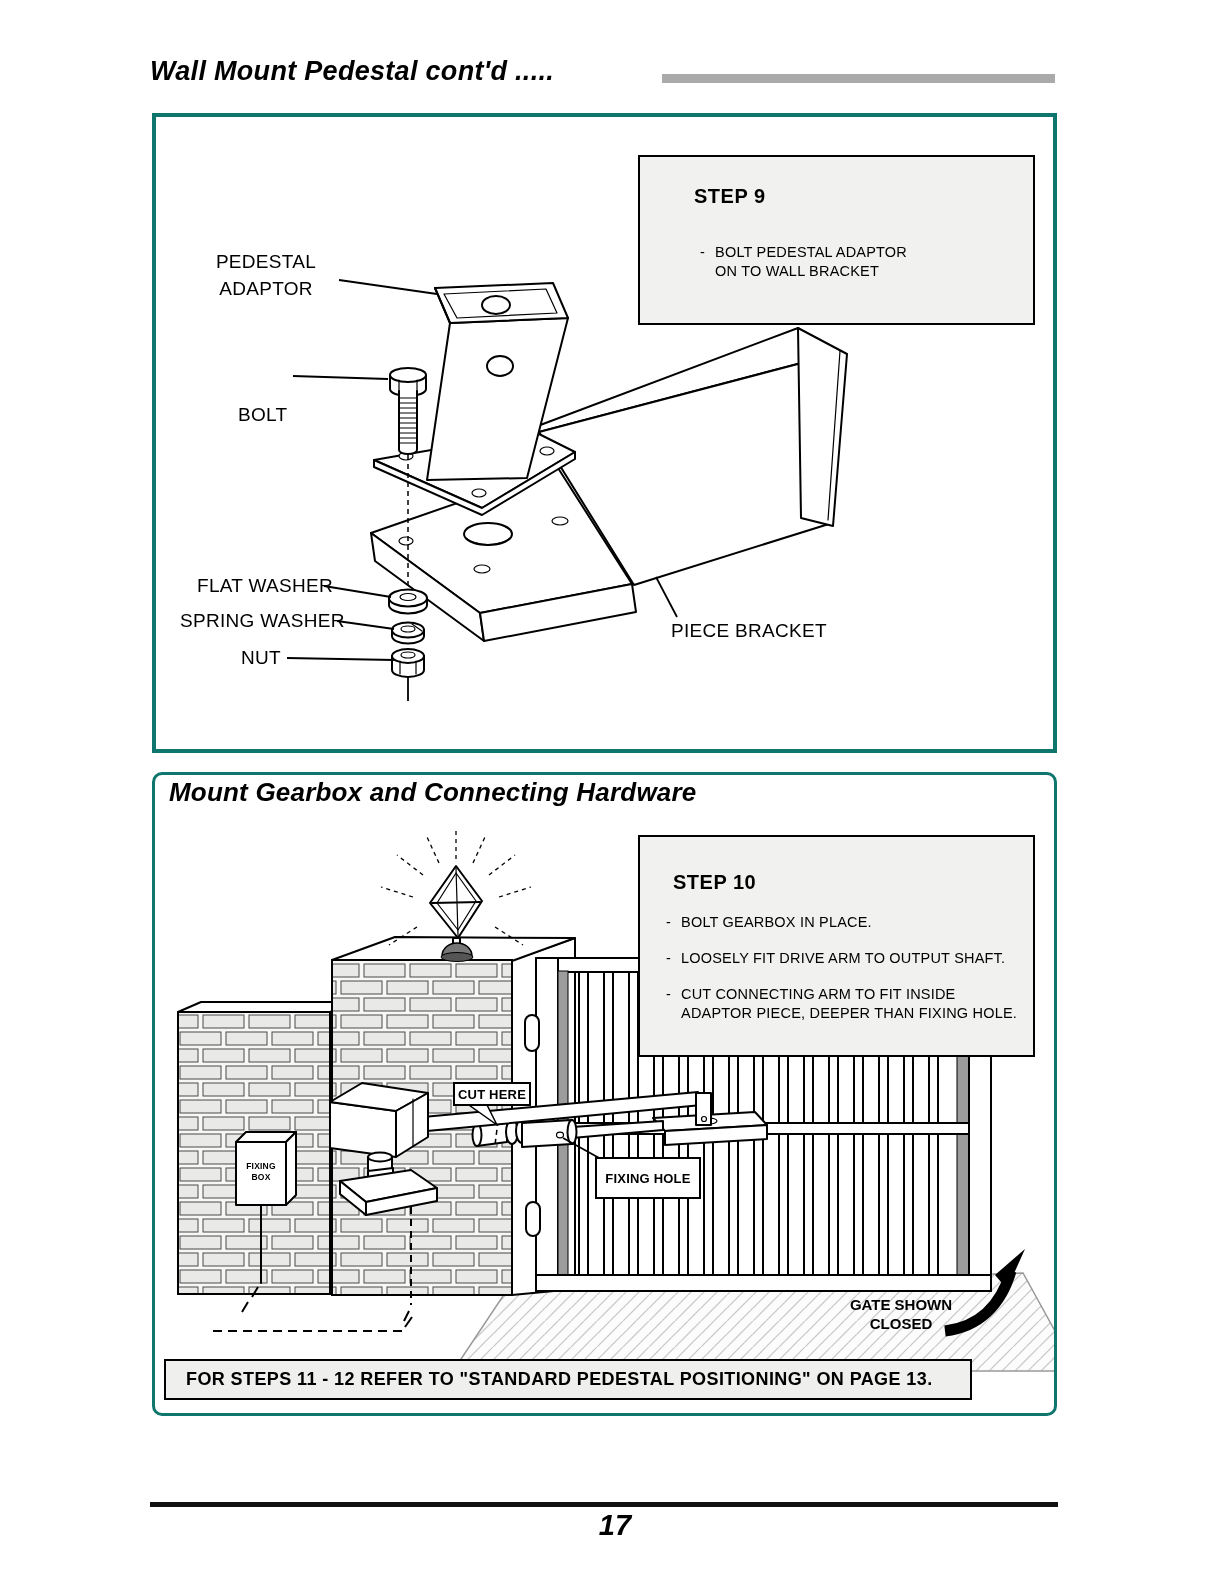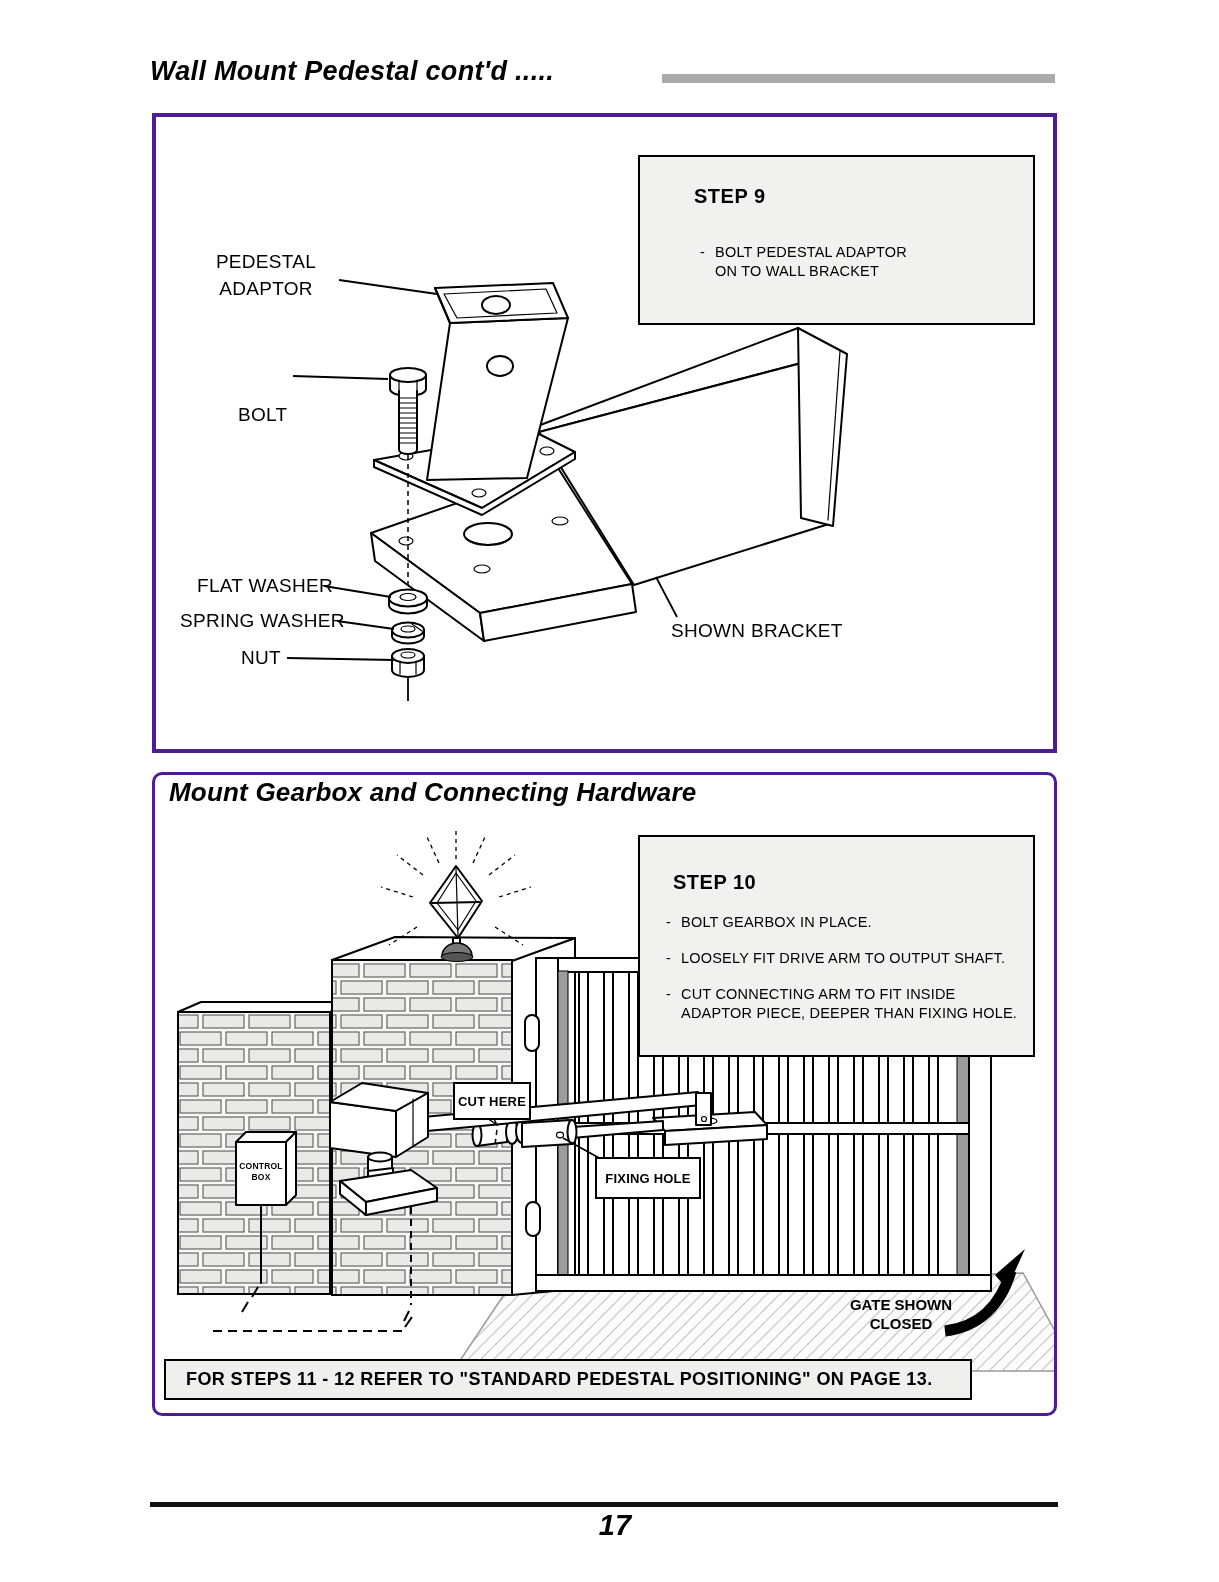--- a/index.html
+++ b/index.html
@@ -11,21 +11,21 @@
   }
 
   
   .page-title {
     position:absolute; left:150px; top:56px;
     font-size:27px; font-weight:bold; font-style:italic; letter-spacing:.3px;
   }
   .title-rule { position:absolute; left:662px; top:74px; width:393px; height:9px; background:#aaa; }
 
   
-  .fig { position:absolute; left:152px; width:905px; background:#fff; border:4px solid #4c1d95; }
+  .fig { position:absolute; left:152px; width:905px; background:#fff; border:4px solid #0f766e; }
   .fig1 { top:113px; height:640px; }
   .fig2 { top:772px; height:644px; border-width:3px;border-radius:10px; }
   .fig svg.art { position:absolute; left:0; top:0; width:100%; height:100%; }
 
   .fig2-title {
     position:absolute; left:14px; top:2px;
     font-size:26px; font-weight:bold; font-style:italic; letter-spacing:.2px;
   }
 
   
@@ -44,21 +44,21 @@
   
   .lbl { position:absolute; font-size:19px; letter-spacing:.3px; white-space:nowrap; }
   .lbl-center { text-align:center; line-height:27px; white-space:normal; }
 
   
   .callout {
     position:absolute; background:#fff; border:2.5px solid #000;
     font-size:13px; font-weight:bold; display:flex; align-items:center; justify-content:center;
     letter-spacing:.2px; white-space:nowrap;
   }
-  .cut-here    { left:298px; top:307px; width:78px;  height:38px; }
+  .cut-here    { left:298px; top:307px; width:78px;  height:24px; }
   .fixing-hole { left:440px; top:382px; width:106px; height:42px; }
   .gate-note {
     position:absolute; left:676px; top:520px; width:140px; text-align:center;
     font-size:15px; font-weight:bold; line-height:19px;
   }
   .controlbox-lbl {
     position:absolute; left:81px; top:386px; width:50px; text-align:center;
     font-size:8.5px; font-weight:bold; line-height:10.5px; letter-spacing:.2px;
   }
   .note-bar {
@@ -188,21 +188,21 @@
   </div>
 
   <div class="lbl lbl-center" style="left:40px;top:131px;width:140px;">
     <div>PEDESTAL</div>
     <div>ADAPTOR</div>
   </div>
   <div class="lbl" style="left:82px;top:249px;margin-top:38px;">BOLT</div>
   <div class="lbl" style="left:41px;top:458px;">FLAT WASHER</div>
   <div class="lbl" style="left:24px;top:493px;">SPRING WASHER</div>
   <div class="lbl" style="left:85px;top:530px;text-align:center;">NUT</div>
-  <div class="lbl" style="left:515px;top:503px;">SHOWN BRACKET</div>
+  <div class="lbl" style="left:515px;top:503px;">PIECE BRACKET</div>
 </section>
 
 <section class="fig fig2">
 
   <h2 class="fig2-title">Mount Gearbox and Connecting Hardware</h2>
 
   <svg class="art" viewBox="0 0 899 638" aria-hidden="true">
     <defs>
       <pattern id="brick" width="46" height="34" patternUnits="userSpaceOnUse">
         <rect width="46" height="34" fill="#f7f7f6"></rect>
@@ -360,21 +360,21 @@
           <span>ADAPTOR PIECE, DEEPER THAN FIXING HOLE.</span>
         </span>
       </div>
     </div>
   </div>
 
   <div class="callout cut-here">CUT HERE</div>
   <div class="callout fixing-hole">FIXING HOLE</div>
 
   <div class="controlbox-lbl">
-    <div>CONTROL</div>
+    <div>FIXING</div>
     <div>BOX</div>
   </div>
 
   <div class="gate-note">
     <div>GATE SHOWN</div>
     <div>CLOSED</div>
   </div>
 
   <div class="note-bar">FOR STEPS 11 - 12 REFER TO "STANDARD PEDESTAL POSITIONING" ON PAGE 13.</div>
 </section>

